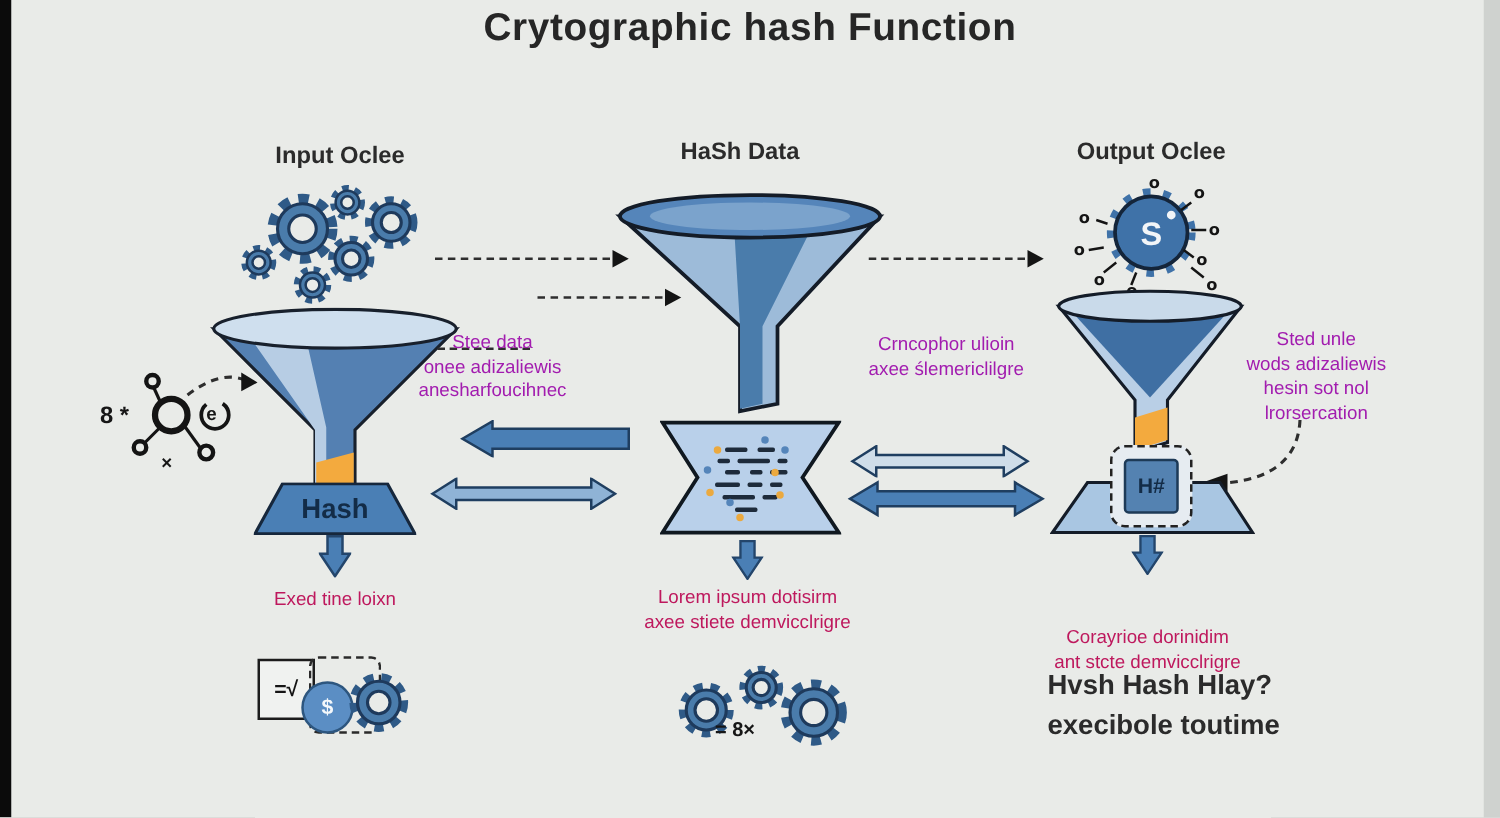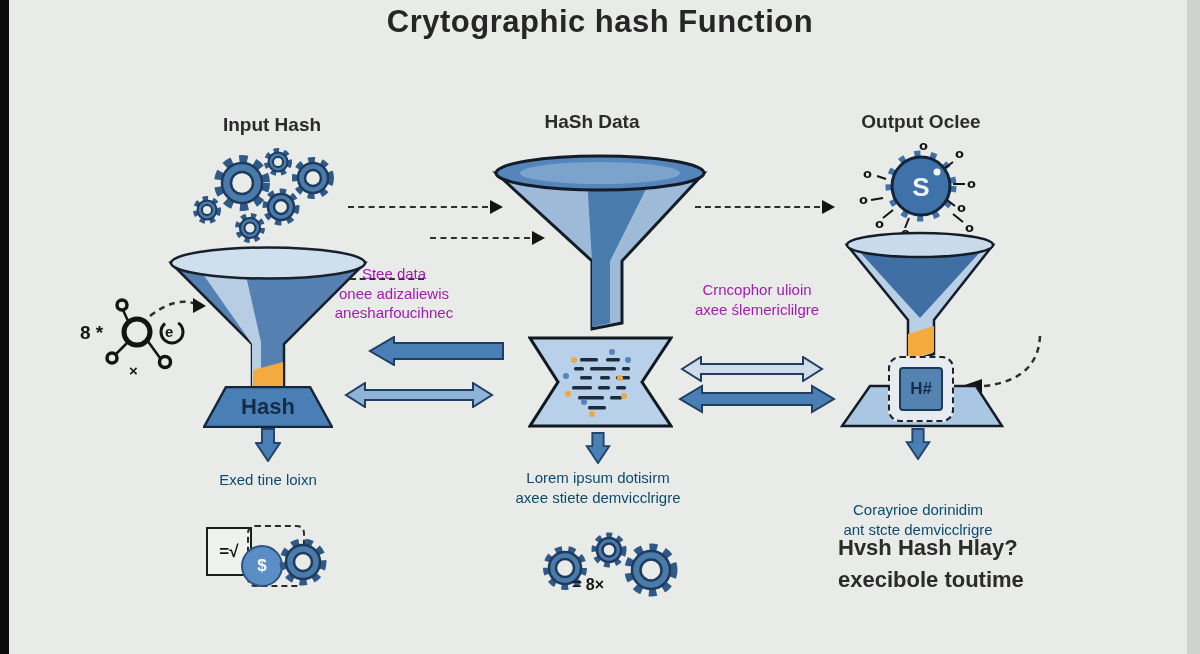--- a/index.html
+++ b/index.html
@@ -4,40 +4,40 @@
 <style>
   html,body{margin:0;padding:0;background:#cfd2cf;}
   #stage{position:relative;width:1187px;height:654px;background:#e9ebe8;overflow:hidden;
          font-family:"Liberation Sans","DejaVu Sans",sans-serif;color:#333;}
   .abs{position:absolute;}
   .edge-bar{position:absolute;top:0;width:9px;height:654px;background:#0b0b0b;}
   #title{position:absolute;top:4px;left:0;width:1200px;text-align:center;
          font-size:31px;font-weight:700;color:#262626;letter-spacing:.5px;}
   .col-header{position:absolute;font-size:19px;font-weight:700;color:#2b2b2b;text-align:center;width:220px;}
   .note{position:absolute;font-size:15px;color:#a21caf;text-align:center;line-height:1.3;}
-  .caption{position:absolute;font-size:15px;color:#0c4a6e;text-align:center;line-height:1.35;width:240px;}
+  .caption{position:absolute;font-size:15px;color:#be185d;text-align:center;line-height:1.35;width:240px;}
   .footer-note{position:absolute;font-size:22px;font-weight:700;color:#2b2b2b;line-height:1.45;text-align:left;}
   .dash-line{position:absolute;border-top:2.5px dashed #2e2e2e;height:0;}
   .dhead{position:absolute;width:0;height:0;border-top:7px solid transparent;
          border-bottom:7px solid transparent;border-left:13px solid #141414;}
   .chip-dashed{position:absolute;border:2.5px dashed #222;border-radius:12px;background:#e6ecf1;}
   .chip-inner{position:absolute;background:#5482b1;border:2px solid #1d3a57;border-radius:4px;
               display:flex;align-items:center;justify-content:center;
               font-weight:700;font-size:17px;color:#132c47;}
   .doodle-text{position:absolute;color:#161616;font-weight:700;}
   svg{display:block;}
 </style>
 </head>
 <body>
 
 <div id="stage">
 
   <div id="title">Crytographic hash Function</div>
 
-  <div class="col-header" style="left:162px;top:114px;">Input Hash</div>
+  <div class="col-header" style="left:162px;top:114px;">Input Oclee</div>
   <div class="col-header" style="left:482px;top:111px;">HaSh Data</div>
   <div class="col-header" style="left:811px;top:111px;">Output Oclee</div>
 
   <svg class="abs" style="left:185px;top:140px;" width="150" height="105" viewBox="0 0 150 105">
     <g>
       <circle cx="57" cy="43" r="23" fill="none" stroke="#2f5a87" stroke-width="10" stroke-dasharray="8 7"></circle>
       <circle cx="57" cy="43" r="20" fill="#4a7cab" stroke="#1e3a5c" stroke-width="2.5"></circle>
       <circle cx="57" cy="43" r="11" fill="#e9ebe8" stroke="#1e3a5c" stroke-width="2.5"></circle>
       <circle cx="93" cy="22" r="11" fill="none" stroke="#2f5a87" stroke-width="6" stroke-dasharray="5 4.5"></circle>
       <circle cx="93" cy="22" r="9.5" fill="#4a7cab" stroke="#1e3a5c" stroke-width="2"></circle>
@@ -129,21 +129,21 @@
 
   <div class="dash-line" style="left:695px;top:206px;width:125px;"></div>
   <div class="dhead" style="left:822px;top:200px;"></div>
 
   <div class="note" style="left:314px;top:264px;width:160px;">
     <div>Stee data</div>
     <div>onee adizaliewis</div>
     <div>anesharfoucihnec</div>
   </div>
 
-  <div class="note" style="left:662px;top:280px;width:190px;">
+  <div class="note" style="left:662px;top:266px;width:190px;">
     <div>Crncophor ulioin</div>
     <div>axee ślemericlilgre</div>
   </div>
 
   <svg class="abs" style="left:368px;top:336px;" width="136" height="30" viewBox="0 0 136 30">
     <polygon points="135,7 26,7 26,1 2,15 26,29 26,23 135,23" fill="#4a7fb5" stroke="#1f3e60" stroke-width="2"></polygon>
   </svg>
 
   <svg class="abs" style="left:344px;top:382px;" width="150" height="26" viewBox="0 0 150 26">
     <polygon points="2,13 21,1 21,8 129,8 129,1 148,13 129,25 129,18 21,18 21,25" fill="#8fb3d6" stroke="#1f3e60" stroke-width="2"></polygon>
@@ -240,20 +240,26 @@
     </g>
   </svg>
 
   <svg class="abs" style="left:842px;top:230px;" width="156" height="150" viewBox="0 0 156 150">
     <path d="M5,15 L66,90 L66,132 L92,124 L92,90 L151,15 Z" fill="#b9cfe6" stroke="#141c28" stroke-width="2.5"></path>
     <polygon points="16,20 140,20 78,88" fill="#3f6fa3"></polygon>
     <polygon points="66,104 92,96 92,122 66,130" fill="#f3aa3e"></polygon>
     <ellipse cx="78" cy="15" rx="73" ry="12" fill="#c9daea" stroke="#141c28" stroke-width="2.5"></ellipse>
   </svg>
 
+  <div class="note" style="left:968px;top:262px;width:170px;">
+    <div>Sted unle</div>
+    <div>wods adizaliewis</div>
+    <div>hesin sot nol</div>
+    <div>lrorsercation</div>
+  </div>
 
   <svg class="abs" style="left:952px;top:332px;" width="95" height="66" viewBox="0 0 95 66">
     <path d="M88,4 Q86,48 32,54" fill="none" stroke="#2e2e2e" stroke-width="2.5" stroke-dasharray="6 5"></path>
     <polygon points="30,47 30,61 10,54" fill="#141414"></polygon>
   </svg>
 
   <svg class="abs" style="left:840px;top:370px;" width="164" height="58" viewBox="0 0 164 58">
     <polygon points="30,16 136,16 162,56 2,56" fill="#a9c6e2" stroke="#141c28" stroke-width="2.5"></polygon>
   </svg>
 

